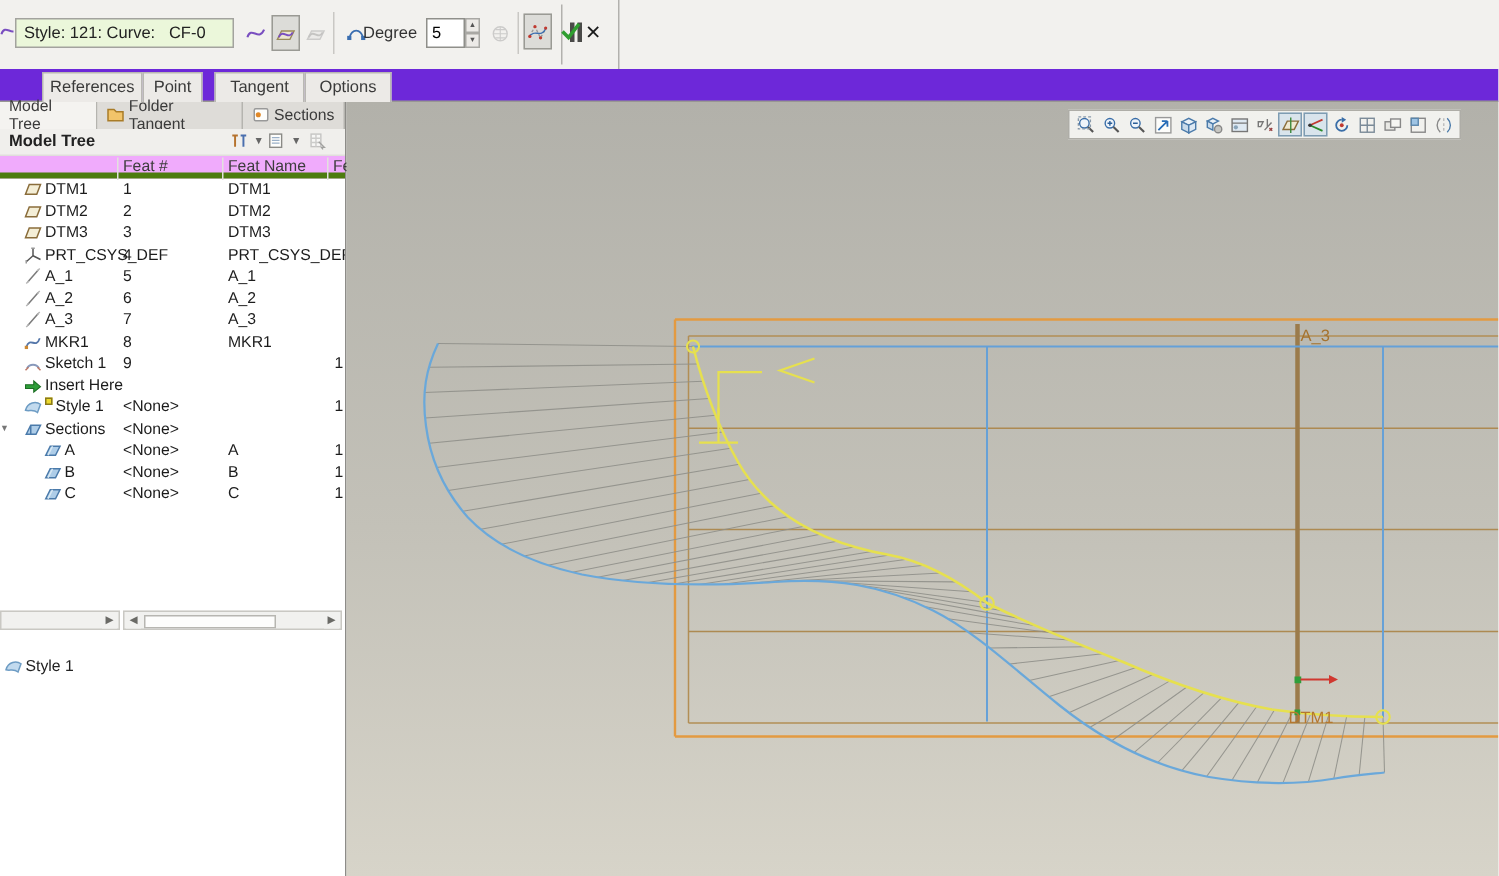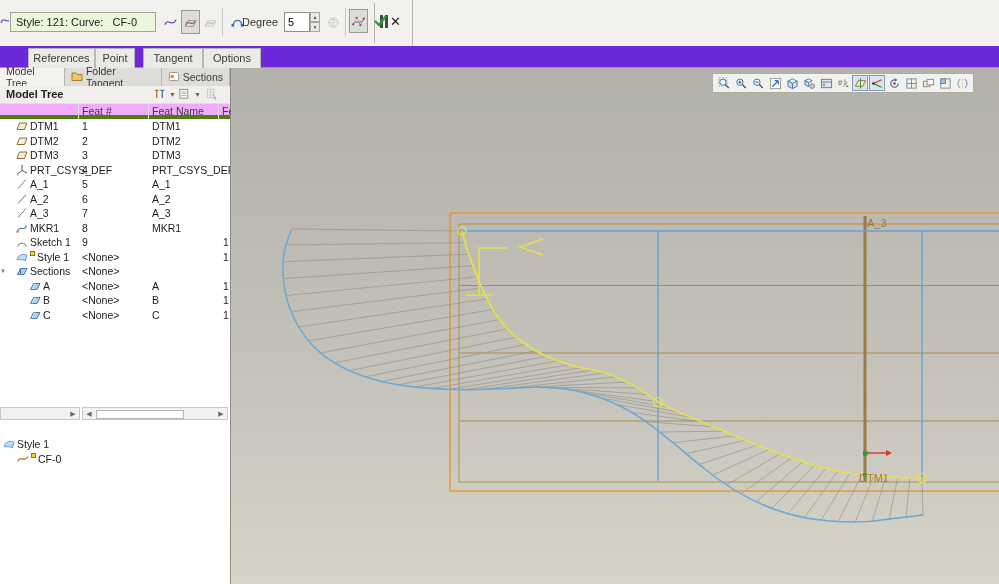--- a/index.html
+++ b/index.html
@@ -290,20 +290,26 @@
           <span class="ticon" style="left: 16px;"><svg viewBox="0 0 12 12" width="12" height="12">
               <path d="M2,9.5 A4.6,4.6 0 0 1 10,9.5" stroke="#8899bb" fill="none" stroke-width="1.2"></path>
               <path d="M1,10.8 L3,8.8 M9,8.8 L11,10.8" stroke="#bb7766" fill="none"></path>
             </svg></span>
           <span class="cell" style="left: 30px;">Sketch 1</span>
           <span class="cell " style="left: 82px;">9</span>
           <span class="cell c-extra" style="left: 223px;">1</span>
         </div>
         <div class="trow">
           <span class="ticon" style="left: 16px;"><svg viewBox="0 0 12 12" width="12" height="12">
+              <path d="M1,5.5 L6.5,5.5 L6.5,3 L11,6.8 L6.5,10.5 L6.5,8 L1,8 Z" fill="#2f9e3a" stroke="#1c6e24" stroke-width=".7"></path>
+            </svg></span>
+          <span class="cell" style="left: 30px;">Insert Here</span>
+        </div>
+        <div class="trow">
+          <span class="ticon" style="left: 16px;"><svg viewBox="0 0 12 12" width="12" height="12">
               <path d="M1,8.5 C2.5,3 8,2.5 11,4.5 L9,10 C6,7.5 3.5,9.5 1,8.5 Z" fill="#c2daee" stroke="#6d9cc4"></path>
             </svg></span>
           <span class="badge" style="left: 30px;"></span>
           <span class="cell" style="left: 37px;">Style 1</span>
           <span class="cell " style="left: 82px;">&lt;None&gt;</span>
           <span class="cell c-extra" style="left: 223px;">1</span>
         </div>
         <div class="trow">
           <span class="cell" style="left: 0px; font-size: 6px; color: rgb(119, 119, 119);">▼</span>
           <span class="ticon" style="left: 16px;"><svg viewBox="0 0 12 12" width="12" height="12">
@@ -353,27 +359,20 @@
       <span class="sb-thumb" style="left:13px;width:88px"></span>
       <span class="sb-arrow" style="right:1px">▶</span>
     </div>
 
     <div class="stree-rows" id="style-rows">
         <div class="srow">
           <span class="ticon" style="left: 3px;"><svg viewBox="0 0 12 12" width="12" height="12">
               <path d="M1,8.5 C2.5,3 8,2.5 11,4.5 L9,10 C6,7.5 3.5,9.5 1,8.5 Z" fill="#c2daee" stroke="#6d9cc4"></path>
             </svg></span>
           <span class="cell" style="left: 17px;">Style 1</span>
-        </div>
-        <div class="srow">
-          <span class="ticon" style="left: 17px;"><svg viewBox="0 0 12 12" width="12" height="12">
-              <path d="M1,8.5 C3.5,1.5 7,10.5 11,3.5" stroke="#cf7d2a" fill="none" stroke-width="1.4"></path>
-            </svg></span>
-          <span class="badge" style="left: 31px;"></span>
-          <span class="cell" style="left: 38px;">CF-0</span>
         </div>
       </div>
   </div>
 
   <div class="canvas">
     <svg class="scene" width="768" height="516" viewBox="231 68 768 516">
 
       <g fill="none">
         <path d="M450,213 H999 M450,213 V491 M450,491 H999" stroke="#e39a41" stroke-width="1.6"></path>
         <path d="M459,224 H999 M459,224 V482 M459,482 H999" stroke="#b28e55" stroke-width="1"></path>

